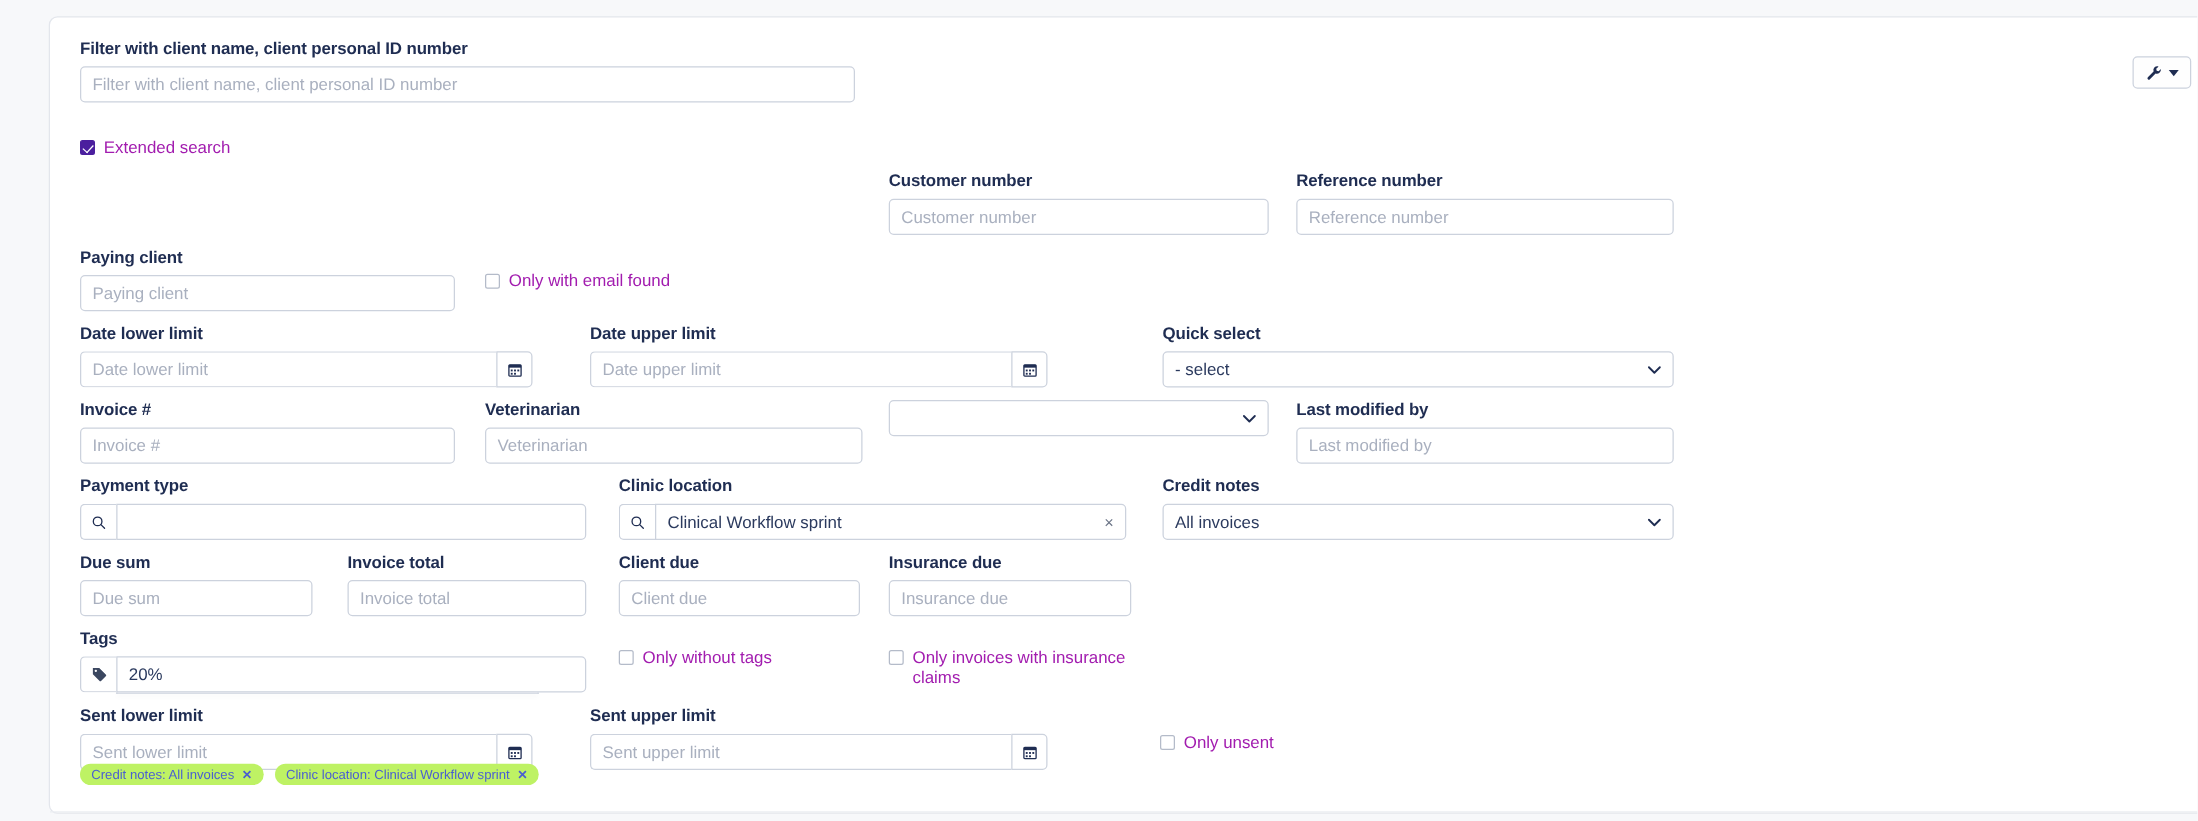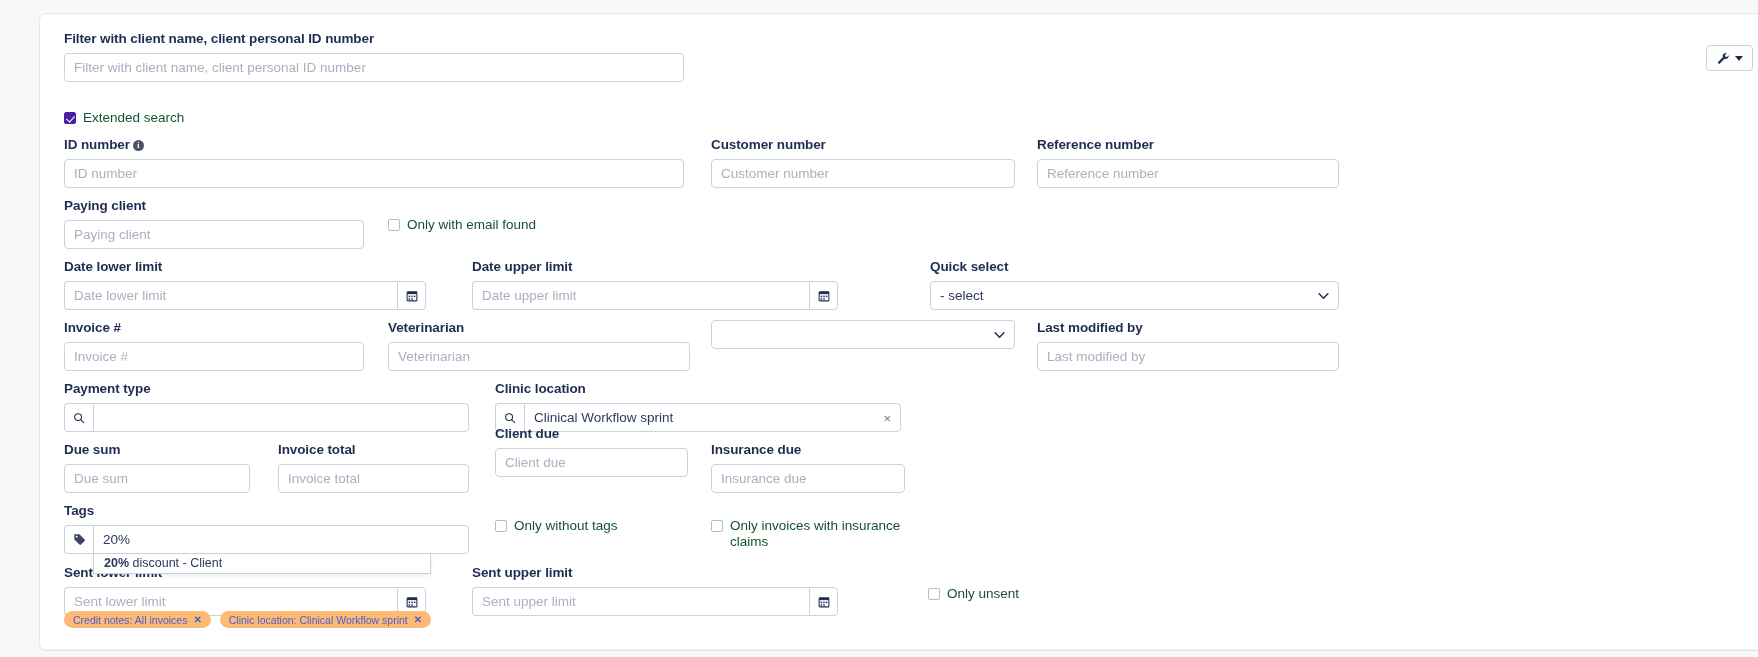--- a/index.html
+++ b/index.html
@@ -135,21 +135,21 @@
     content: "";
     position: absolute;
     left: 3px; top: 0.5px;
     width: 4px; height: 7px;
     border: solid #fff;
     border-width: 0 1.8px 1.8px 0;
     transform: rotate(42deg);
   }
   .cblabel {
     font-size: 13.5px;
-    color: #14532d;
+    color: #a21caf;
     line-height: 16px;
     cursor: pointer;
   }
 
   
   .infoicon {
     display: inline-block;
     width: 11px; height: 11px;
     border-radius: 50%;
     background: #4a5268;
@@ -248,21 +248,21 @@
     display: flex;
     gap: 9px;
   }
   .pill {
     display: inline-flex;
     align-items: center;
     gap: 6px;
     height: 17px;
     padding: 0 9px;
     border-radius: 9px;
-    background: #fdba74;
+    background: #bef264;
     color: #4a5fd0;
     font-size: 10.5px;
     white-space: nowrap;
     cursor: default;
   }
   .pill .px {
     font-size: 10px;
     font-weight: bold;
     cursor: pointer;
     color: #4a5fd0;
@@ -294,24 +294,20 @@
           <path d="M11.6 1.2a4 4 0 0 0-4.4 5.2L1.6 12a1.4 1.4 0 0 0 2 2l5.6-5.6a4 4 0 0 0 5.2-4.4l-2.2 2.2-1.9-.5-.5-1.9 2.2-2.2z" fill="#1f2d52"></path>
         </svg>
         <span class="tri"></span>
       </div>
 
       <div class="row cbrow" style="left:24px; top:96px;">
         <span class="cbx checked"></span>
         <span class="cblabel">Extended search</span>
       </div>
 
-      <div class="row" style="left:24px; top:123px; width:620px;">
-        <label class="lbl"><span>ID number</span><span class="infoicon">i</span></label>
-        <input class="inp" type="text" placeholder="ID number" style="">
-      </div>
 
       <div class="row" style="left:671px; top:123px; width:304px;">
         <label class="lbl">Customer number</label>
         <input class="inp" type="text" placeholder="Customer number" style="">
       </div>
 
       <div class="row" style="left:997px; top:123px; width:302px;">
         <label class="lbl">Reference number</label>
         <input class="inp" type="text" placeholder="Reference number" style="">
       </div>
@@ -420,32 +416,43 @@
             <svg width="12" height="12" viewBox="0 0 16 16">
               <circle cx="6.8" cy="6.8" r="4.6" fill="none" stroke="#1f2d52" stroke-width="1.4"></circle>
               <line x1="10.3" y1="10.3" x2="14.2" y2="14.2" stroke="#1f2d52" stroke-width="1.4" stroke-linecap="round"></line>
             </svg>
           </span>
           <input class="inp" type="text" style="padding-right: 24px;" value="Clinical Workflow sprint">
           <span class="clearx">×</span>
         </div>
       </div>
 
+      <div class="row" style="left:890px; top:367px; width:409px;">
+        <label class="lbl">Credit notes</label>
+        <div class="selwrap">
+          <select class="inp">
+            <option>All invoices</option>
+          </select>
+          <svg class="caret" viewBox="0 0 12 8">
+            <path d="M1 1.5 L6 6.5 L11 1.5" fill="none" stroke="#1f2d52" stroke-width="1.7" stroke-linecap="round" stroke-linejoin="round"></path>
+          </svg>
+        </div>
+      </div>
 
       <div class="row" style="left:24px; top:428px; width:186px;">
         <label class="lbl">Due sum</label>
         <input class="inp" type="text" placeholder="Due sum" style="">
       </div>
 
       <div class="row" style="left:238px; top:428px; width:191px;">
         <label class="lbl">Invoice total</label>
         <input class="inp" type="text" placeholder="Invoice total" style="">
       </div>
 
-      <div class="row" style="left:455px; top:412px; width:193px;">
+      <div class="row" style="left:455px; top:428px; width:193px;">
         <label class="lbl">Client due</label>
         <input class="inp" type="text" placeholder="Client due" style="">
       </div>
 
       <div class="row" style="left:671px; top:428px; width:194px;">
         <label class="lbl">Insurance due</label>
         <input class="inp" type="text" placeholder="Insurance due" style="">
       </div>
 
       <div class="row" style="left:24px; top:489px; width:405px; z-index:50;">
@@ -453,23 +460,20 @@
         <div class="igroup-l" style="position:relative;">
           <span class="iprefix">
             <svg width="13" height="13" viewBox="0 0 16 16">
               <path d="M1.8 1.6h6.1l6.4 6.4a1.3 1.3 0 0 1 0 1.9l-4.4 4.4a1.3 1.3 0 0 1-1.9 0L1.6 7.9V1.8z" fill="#3b4760"></path>
               <circle cx="4.5" cy="4.5" r="1.15" fill="#ffffff"></circle>
             </svg>
           </span>
           <input class="inp" type="text" value="20%" style="">
 
           <div class="acdrop">
-            <div class="acitem">
-              <b>20%</b><span> discount - Client</span>
-            </div>
           </div>
         </div>
       </div>
 
       <div class="row cbrow" style="left:455px; top:504px; width:180px;">
         <span class="cbx"></span>
         <span class="cblabel">Only without tags</span>
       </div>
 
       <div class="row cbrow" style="left:671px; top:504px; width:200px;">

